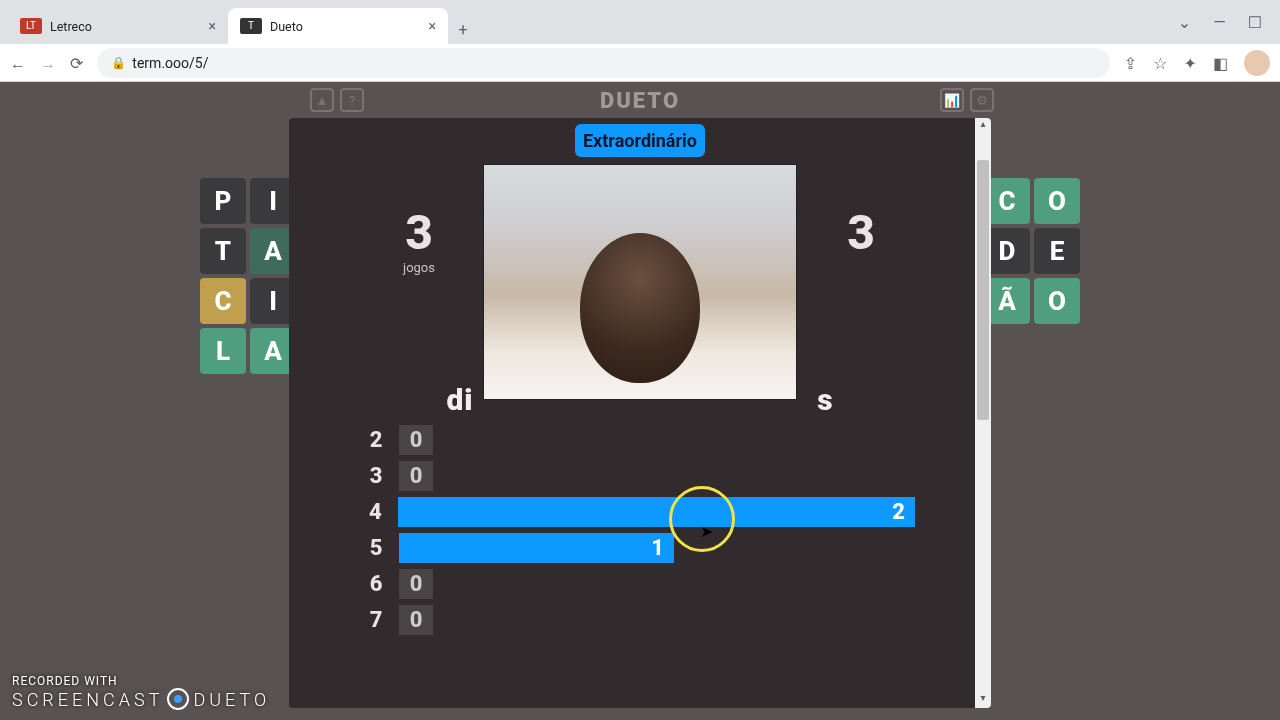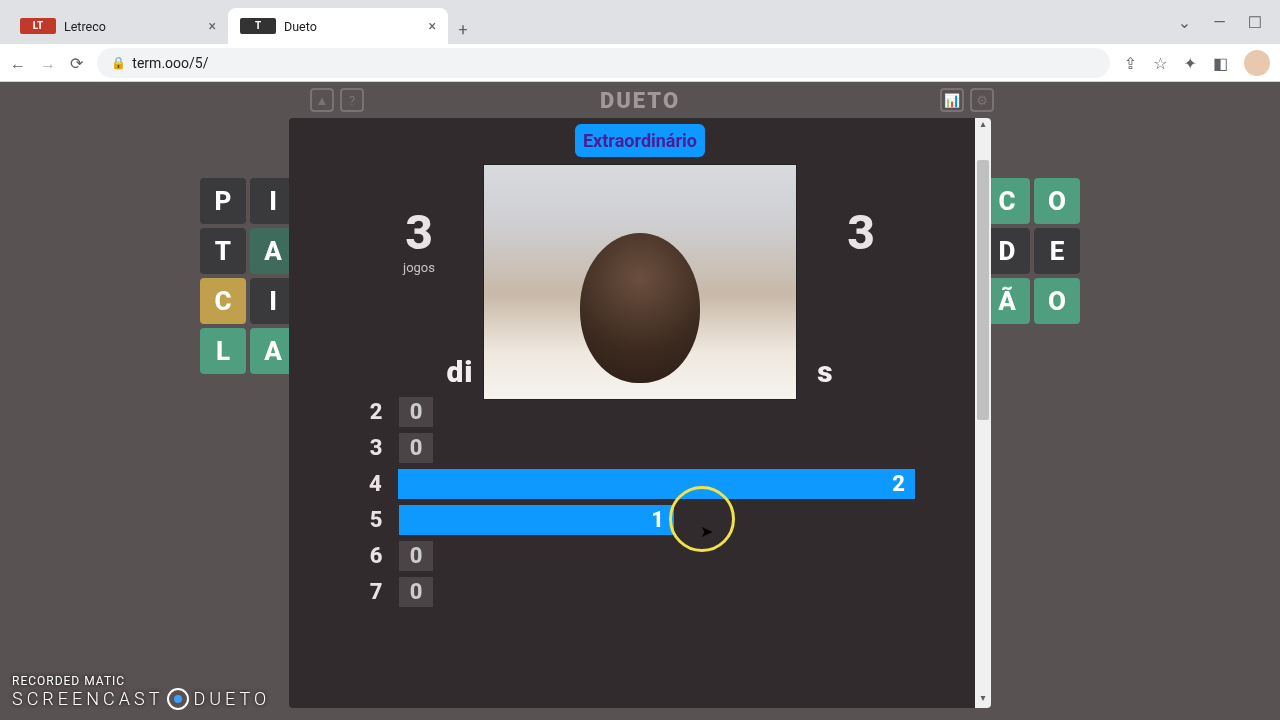--- a/index.html
+++ b/index.html
@@ -3,21 +3,21 @@
 <meta charset="utf-8">
 <style>
   * { box-sizing: border-box; margin: 0; padding: 0; font-family: -apple-system, BlinkMacSystemFont, "Segoe UI", Roboto, Helvetica, Arial, sans-serif; }
   body { width: 1280px; height: 720px; overflow: hidden; background: #fff; }
 
   
   .chrome { height: 82px; background: #fff; border-bottom: 1px solid #d0d0d0; }
   .tab-strip { height: 44px; background: #dfe1e5; display: flex; align-items: flex-end; padding-left: 8px; }
   .tab { height: 36px; background: #dfe1e5; border-radius: 8px 8px 0 0; display: flex; align-items: center; padding: 0 12px; width: 220px; position: relative; }
   .tab.active { background: #fff; }
-  .tab .favicon { width: 36px; height: 16px; margin-right: 8px; background: #c0392b; color: #fff; font-size: 10px; line-height: 16px; text-align: center; font-weight: bold; border-radius: 2px; }
+  .tab .favicon { width: 22px; height: 16px; margin-right: 8px; background: #c0392b; color: #fff; font-size: 10px; line-height: 16px; text-align: center; font-weight: normal; border-radius: 2px; }
   .tab.active .favicon { background: #333; }
   .tab .title { flex: 1; font-size: 12.5px; color: #202124; white-space: nowrap; overflow: hidden; }
   .tab .close { font-size: 14px; color: #5f6368; margin-left: 6px; cursor: pointer; }
   .new-tab { width: 30px; height: 30px; display: flex; align-items: center; justify-content: center; font-size: 16px; color: #5f6368; cursor: pointer; }
   .win-ctrls { margin-left: auto; display: flex; gap: 22px; padding-right: 18px; align-items: center; color: #5f6368; font-size: 16px; height: 44px; }
 
   .addr-bar { height: 38px; display: flex; align-items: center; padding: 0 10px; gap: 14px; }
   .nav-btn { color: #5f6368; font-size: 16px; cursor: pointer; }
   .nav-btn.disabled { color: #b0b0b0; }
   .url-box { flex: 1; height: 30px; background: #f1f3f4; border-radius: 15px; display: flex; align-items: center; padding: 0 14px; gap: 6px; }
@@ -48,47 +48,47 @@
   .key { padding: 4px 18px; cursor: pointer; }
   .enter-key { position: absolute; bottom: 14px; right: 300px; color: #9a9496; font-weight: 800; font-size: 20px; letter-spacing: 2px; }
 
   
   .modal-wrap { position: absolute; top: 0; left: 0; right: 0; bottom: 0; display: flex; justify-content: center; padding-top: 36px; }
   .modal { width: 702px; background: #312b2d; border-radius: 4px; position: relative; color: #e8e4e5; overflow: hidden; }
   .modal-scroll { position: absolute; right: 0; top: 0; bottom: 0; width: 16px; background: #f0f0f0; }
   .scroll-thumb { position: absolute; top: 42px; left: 2px; right: 2px; height: 260px; background: #c0c0c0; border-radius: 2px; }
   .scroll-arrow { position: absolute; left: 0; right: 0; height: 16px; text-align: center; font-size: 10px; color: #606060; }
 
-  .badge { background: #0d99ff; color: #4c1d95; font-weight: 700; padding: 6px 8px; border-radius: 6px; font-size: 18px; display: inline-block; margin: 6px auto 0; }
+  .badge { background: #0d99ff; color: #0f172a; font-weight: 700; padding: 6px 8px; border-radius: 6px; font-size: 18px; display: inline-block; margin: 6px auto 0; }
   .badge-wrap { text-align: center; }
   .progress-title { text-align: center; font-weight: 900; font-size: 30px; margin-top: 6px; letter-spacing: 1px; color: #f2eef0; }
 
   .stats-row { display: flex; justify-content: space-between; align-items: flex-start; padding: 0 60px; margin-top: 6px; position: relative; }
   .stat { text-align: center; width: 140px; }
   .stat .num { font-size: 48px; font-weight: 800; color: #e8e4e5; }
   .stat .lbl { font-size: 13px; color: #c8c2c4; line-height: 1.15; }
 
   .webcam { position: absolute; left: 50%; top: 82px; transform: translateX(-50%); width: 314px; height: 236px; background: linear-gradient(180deg, #d8dadd 0%, #cfcfd2 25%, #c8b9a8 55%, #efe8df 80%, #f6f3ef 100%); border: 1px solid #222; }
   .webcam:after { content:""; position:absolute; left:50%; top:52%; width:120px; height:150px; transform:translate(-50%,-36%); background: radial-gradient(circle at 50% 30%, #6b4f3e 0%, #3c2a20 60%, #2a1c14 100%); border-radius: 50% 50% 48% 48%; }
 
-  .dist-title { text-align: center; font-weight: 900; font-size: 30px; margin-top: 78px; letter-spacing: 1px; color: #f2eef0; }
+  .dist-title { text-align: center; font-weight: 900; font-size: 30px; margin-top: 106px; letter-spacing: 1px; color: #f2eef0; }
 
   .dist { padding: 6px 76px 12px 76px; }
   .dist-row { display: flex; align-items: center; height: 34px; margin-bottom: 2px; gap: 12px; }
   .dist-label { width: 22px; text-align: center; font-weight: 800; font-size: 22px; color: #e8e4e5; }
   .dist-bar { height: 30px; background: #0d99ff; display: flex; align-items: center; justify-content: flex-end; padding: 0 10px; font-weight: 800; font-size: 22px; color: #fff; min-width: 34px; }
   .dist-bar.empty { background: #4a4446; color: #ccc; width: 34px; padding: 0; justify-content: center; }
 
   
   .cursor-ring { position: absolute; width: 66px; height: 66px; border: 3px solid #f1e24a; border-radius: 50%; pointer-events: none; }
   .cursor { position: absolute; font-size: 16px; color: #000; pointer-events: none; }
 
   
   .watermark { position: absolute; left: 12px; bottom: 10px; color: #fff; font-size: 12px; text-shadow: 0 0 4px #000; letter-spacing: 1px; }
-  .watermark .big { font-size: 18px; letter-spacing: 4px; font-weight: 300; display: flex; align-items: flex-start; gap: 4px; }
+  .watermark .big { font-size: 18px; letter-spacing: 4px; font-weight: 300; display: flex; align-items: center; gap: 4px; }
   .wm-ring { width: 22px; height: 22px; border: 2px solid #fff; border-radius: 50%; display: inline-flex; align-items: center; justify-content: center; }
   .wm-dot { width: 8px; height: 8px; background: #3aa0ff; border-radius: 50%; }
 </style>
 </head>
 <body>
 
 <div class="chrome">
   <div class="tab-strip">
     <div class="tab">
       <div class="favicon">LT</div>
@@ -241,21 +241,21 @@
       </div>
     </div>
   </div>
 
   <div class="webcam"></div>
 
   <div class="cursor-ring" style="left:669px; top:404px;"></div>
   <div class="cursor" style="left:700px; top:440px;">➤</div>
 
   <div class="watermark">
-    <div>RECORDED MATIC</div>
+    <div>RECORDED WITH</div>
     <div class="big">
       <span>SCREENCAST</span>
       <span class="wm-ring">
           <span class="wm-dot"></span>
         </span>
       <span>DUETO</span>
     </div>
   </div>
 </div>
 

